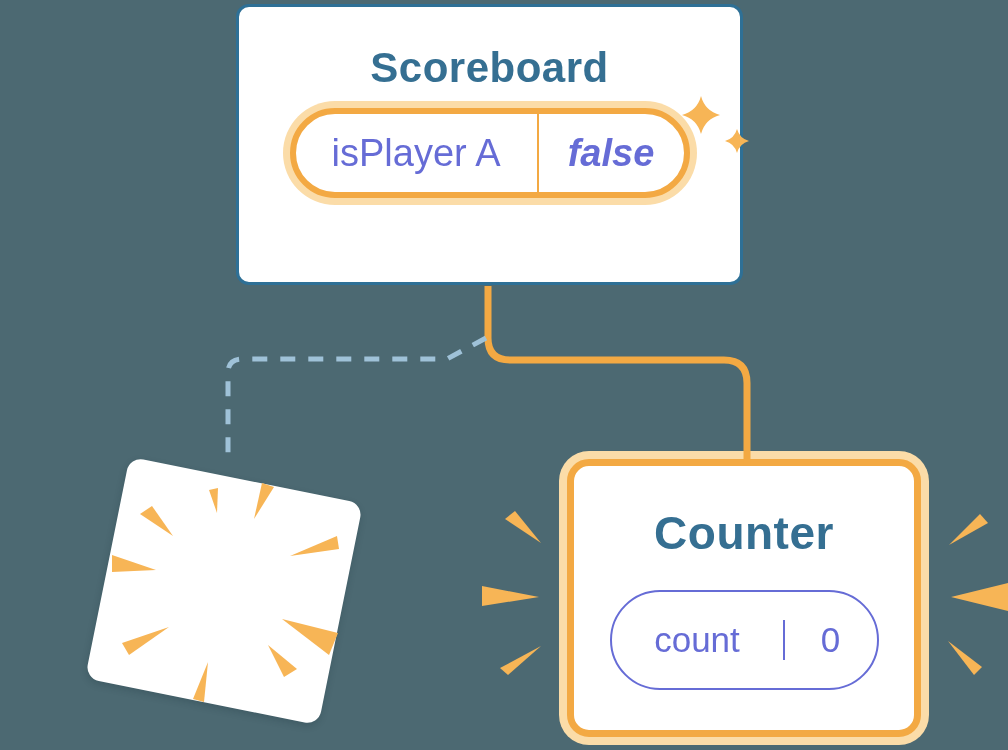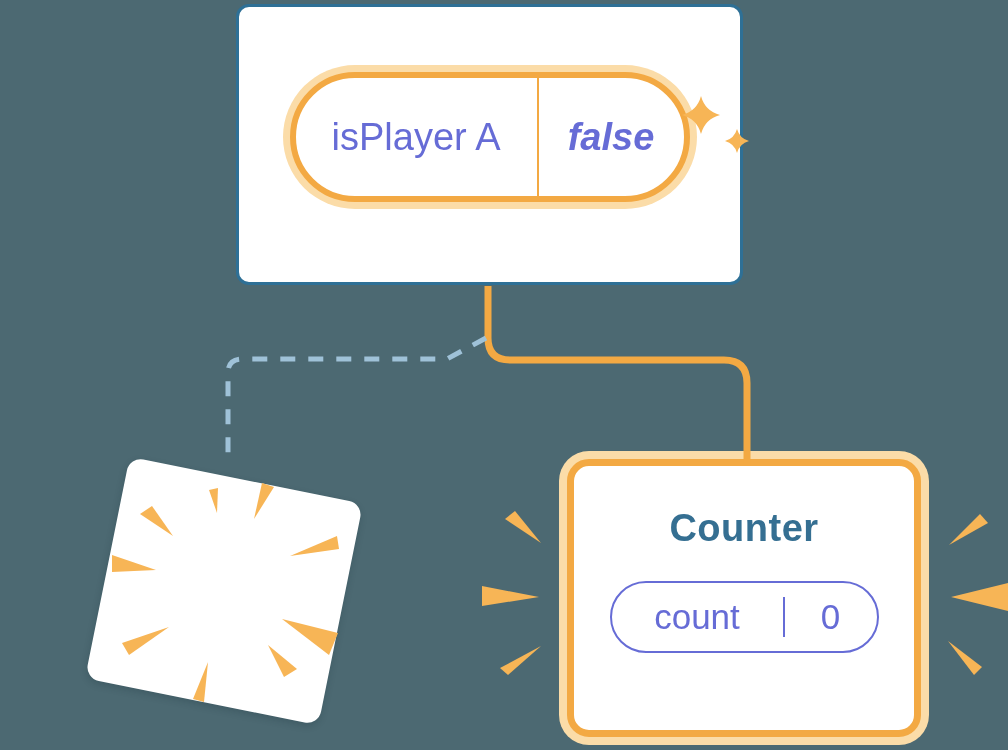--- a/index.html
+++ b/index.html
@@ -40,33 +40,33 @@
     background:#fff;border-radius:14px;
     transform:rotate(11.4deg);
     box-shadow:0 3px 7px rgba(25,45,55,.22);
     z-index:1;
   }
   .card-title{
     color:var(--component-title);font-weight:700;line-height:1.15;
     letter-spacing:.5px;
   }
   .scoreboard-card .card-title{font-size:42px;}
-  .counter-card .card-title{font-size:38px;}
+  .counter-card .card-title{font-size:46px;}
 
   .pill{
     box-sizing:border-box;display:flex;align-items:stretch;
     background:#fff;border-radius:999px;overflow:hidden;
   }
   .pill-state-scoreboard{
-    margin-top:28px;width:400px;height:130px;
+    margin-top:16px;width:400px;height:90px;
     border:6px solid var(--orange-accent);
     box-shadow:0 0 0 7px var(--orange-light);
   }
   .pill-state-counter{
-    margin-top:30px;width:269px;height:72px;
+    margin-top:30px;width:269px;height:100px;
     border:2px solid var(--state-purple);
     align-items:center;
   }
   .pill-cell{
     display:flex;align-items:center;justify-content:center;
     color:var(--state-purple);
   }
   .pill-state-scoreboard .pill-cell{font-size:38px;}
   .pill-state-counter .pill-cell{font-size:35px;}
   .pill-state-scoreboard .cell-name{width:241px;border-right:2px solid var(--orange-accent);}
@@ -85,20 +85,21 @@
   }
   .wedge{fill:var(--orange-soft);}
   .sparkle{fill:var(--orange-soft);}
 </style>
 </head>
 <body>
 
 <div class="canvas">
 
   <div class="card scoreboard-card">
+    <div class="card-title">Scoreboard</div>
     <div class="pill pill-state-scoreboard">
       <div class="pill-cell cell-name">isPlayer A</div>
       <div class="pill-cell cell-value">false</div>
     </div>
   </div>
 
   <div class="card counter-card">
     <div class="card-title">Counter</div>
     <div class="pill pill-state-counter">
       <div class="pill-cell cell-name">count</div>

